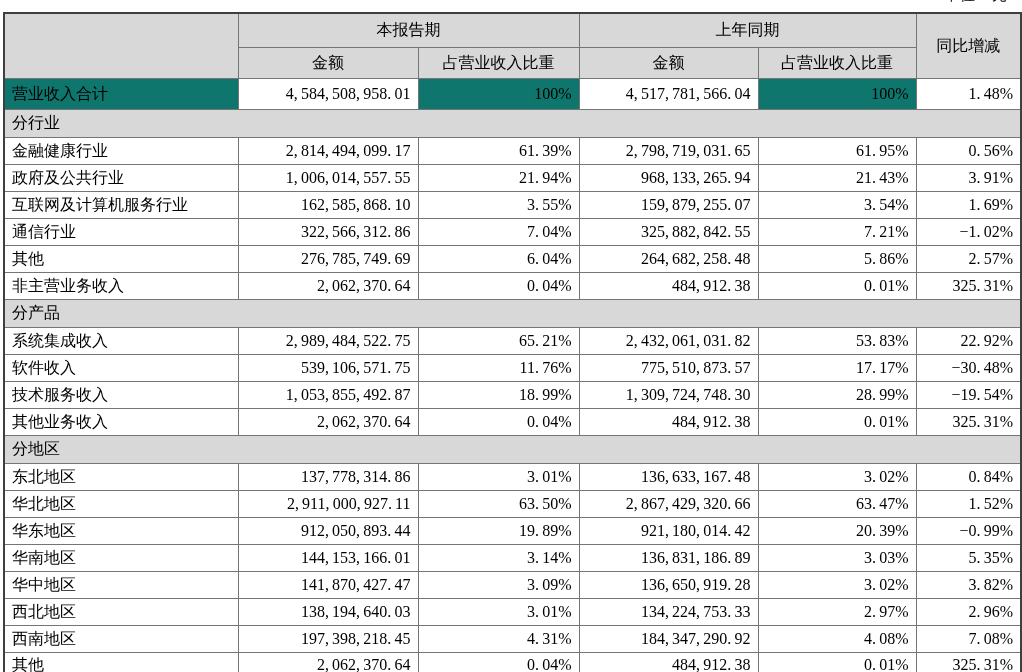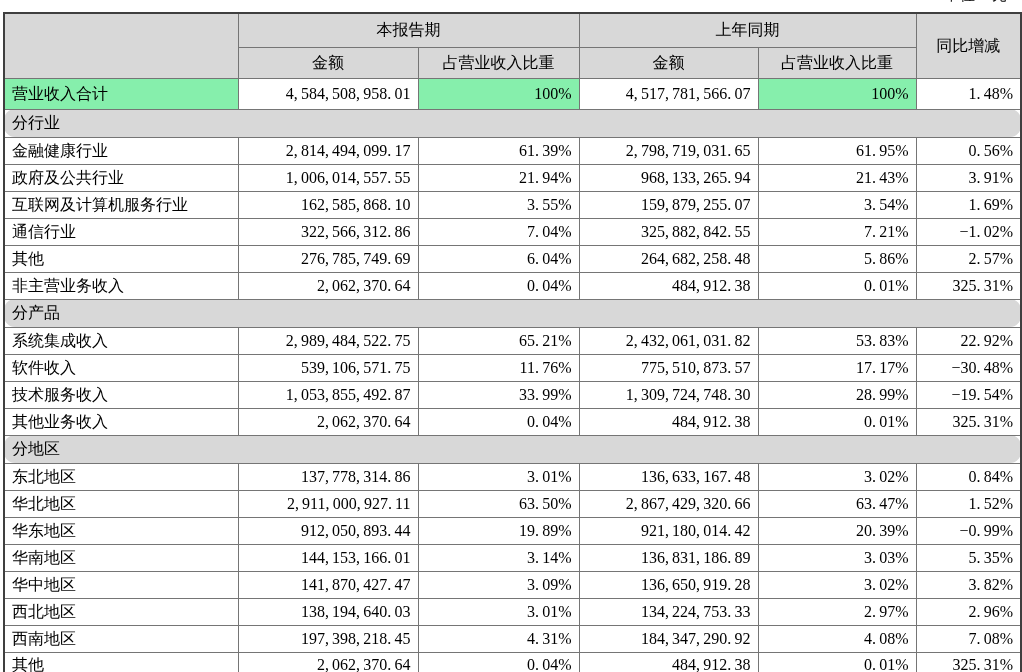--- a/index.html
+++ b/index.html
@@ -18,22 +18,22 @@
   }
   td{
     border:1px solid #757575;
     font-size:16px;line-height:1.1;
     padding:0 7px;
     overflow:hidden;white-space:nowrap;
   }
   tr.h1{height:34px} tr.h2{height:31px} tr.total{height:31px}
   tr.band{height:28px} tr.data{height:27px}
   .hdr{background:#d8d8d8;text-align:center;}
-  .gray{background:#86efac;}
-  .band td{background:#d8d8d8;text-align:left;border-radius:11px;}
+  .gray{background:#0f766e;}
+  .band td{background:#d8d8d8;text-align:left;}
   .num{text-align:right;}
   .label{text-align:left;}
 </style>
 </head>
 <body>
 
 <div class="unit-clip">
     <span>单位：元</span>
   </div>
 
@@ -57,21 +57,21 @@
       <td class="hdr">金额</td>
       <td class="hdr">占营业收入比重</td>
       <td class="hdr">金额</td>
       <td class="hdr">占营业收入比重</td>
     </tr>
 
     <tr class="total">
       <td class="label gray">营业收入合计</td>
       <td class="num">4, 584, 508, 958. 01</td>
       <td class="num gray">100%</td>
-      <td class="num">4, 517, 781, 566. 07</td>
+      <td class="num">4, 517, 781, 566. 04</td>
       <td class="num gray">100%</td>
       <td class="num">1. 48%</td>
     </tr>
 
     <tr class="band">
       <td colspan="6">分行业</td>
     </tr>
     <tr class="data">
       <td class="label">金融健康行业</td>
       <td class="num">2, 814, 494, 099. 17</td>
@@ -136,21 +136,21 @@
       <td class="label">软件收入</td>
       <td class="num">539, 106, 571. 75</td>
       <td class="num">11. 76%</td>
       <td class="num">775, 510, 873. 57</td>
       <td class="num">17. 17%</td>
       <td class="num">−30. 48%</td>
     </tr>
     <tr class="data">
       <td class="label">技术服务收入</td>
       <td class="num">1, 053, 855, 492. 87</td>
-      <td class="num">33. 99%</td>
+      <td class="num">18. 99%</td>
       <td class="num">1, 309, 724, 748. 30</td>
       <td class="num">28. 99%</td>
       <td class="num">−19. 54%</td>
     </tr>
     <tr class="data">
       <td class="label">其他业务收入</td>
       <td class="num">2, 062, 370. 64</td>
       <td class="num">0. 04%</td>
       <td class="num">484, 912. 38</td>
       <td class="num">0. 01%</td>

